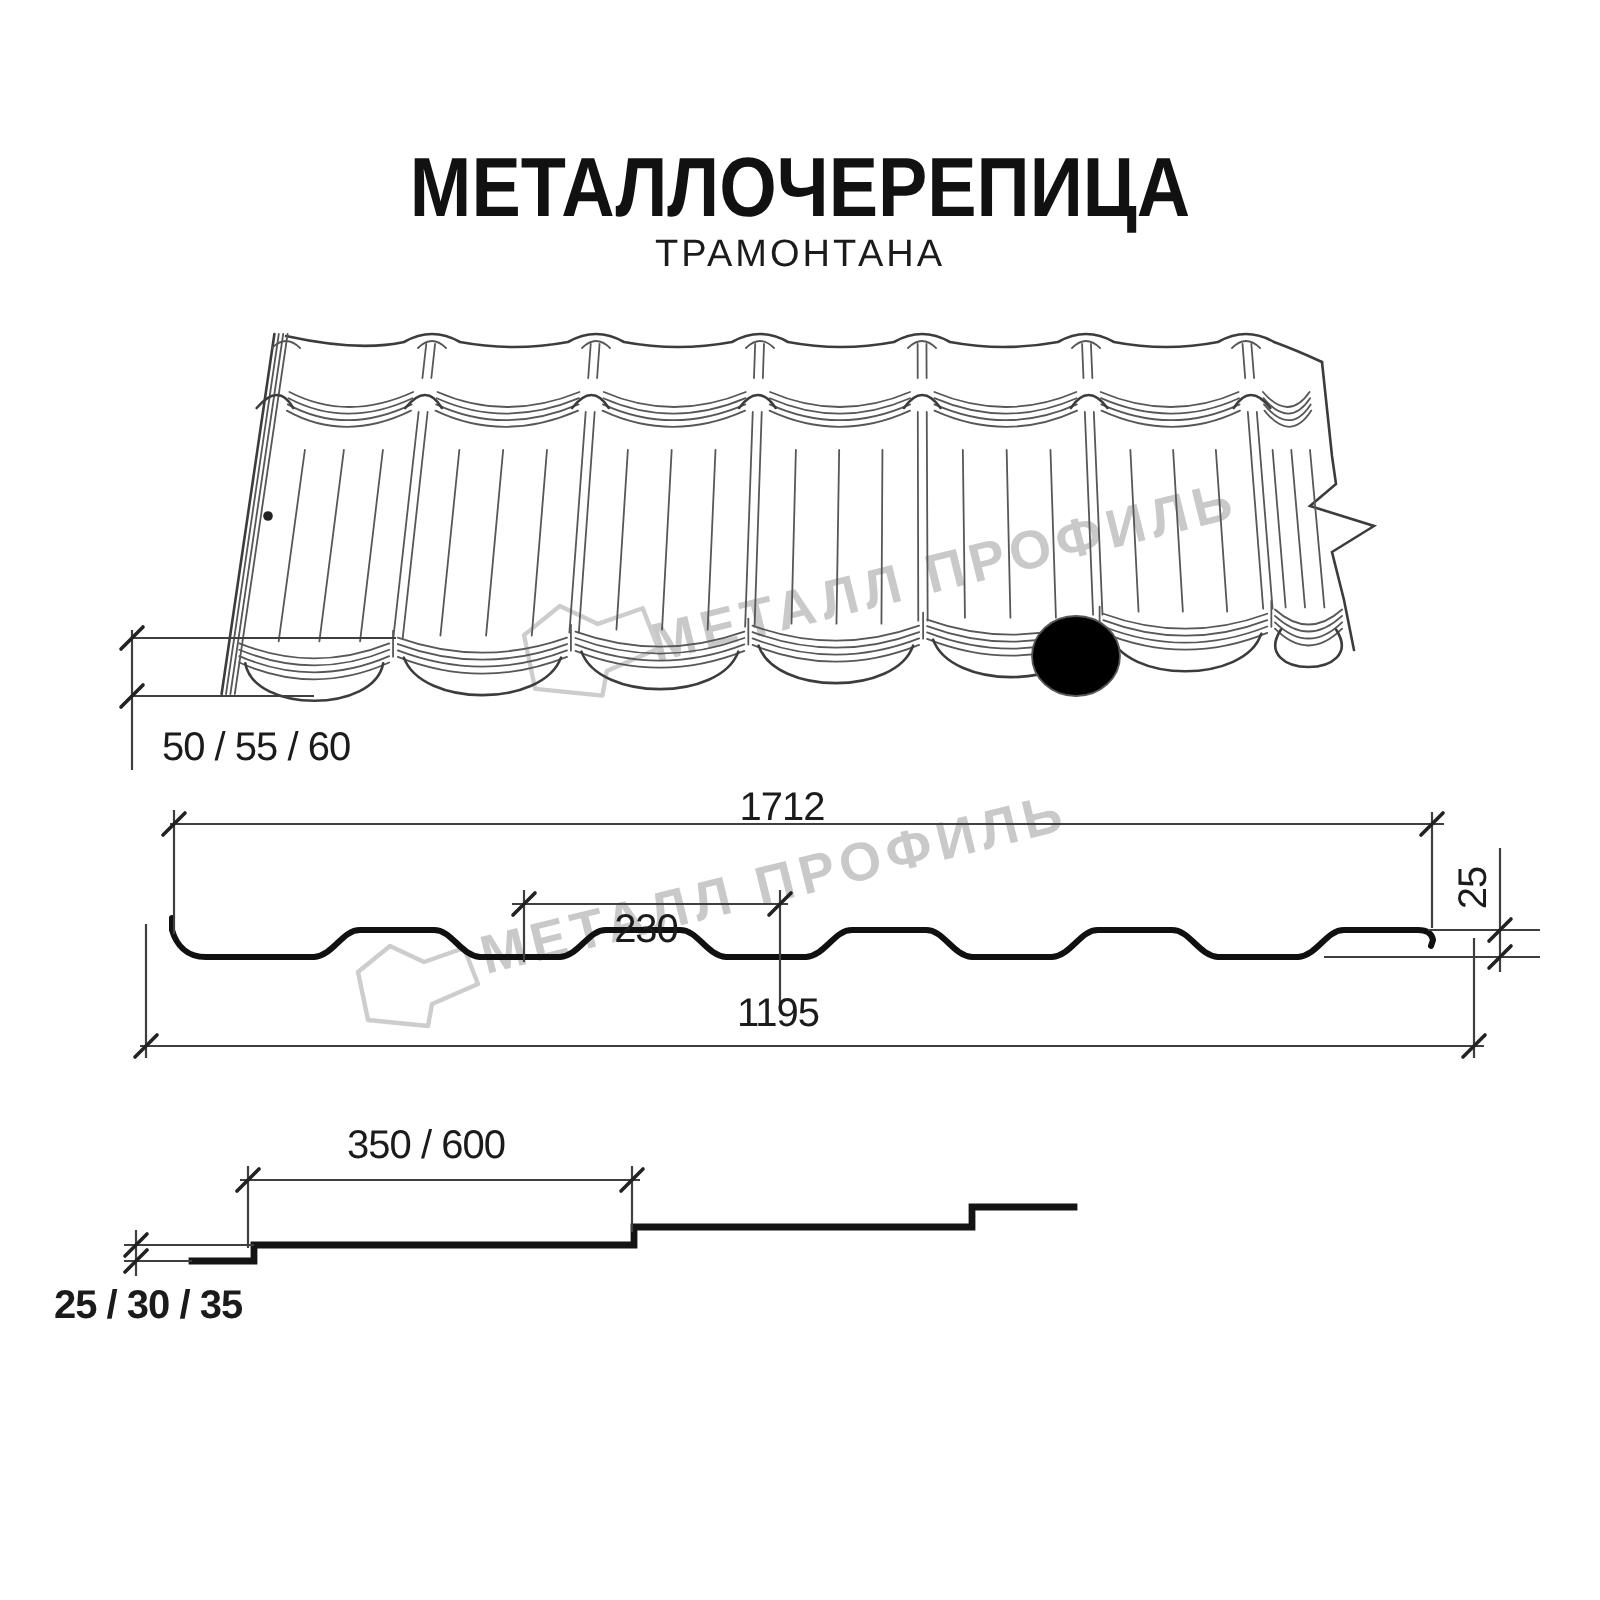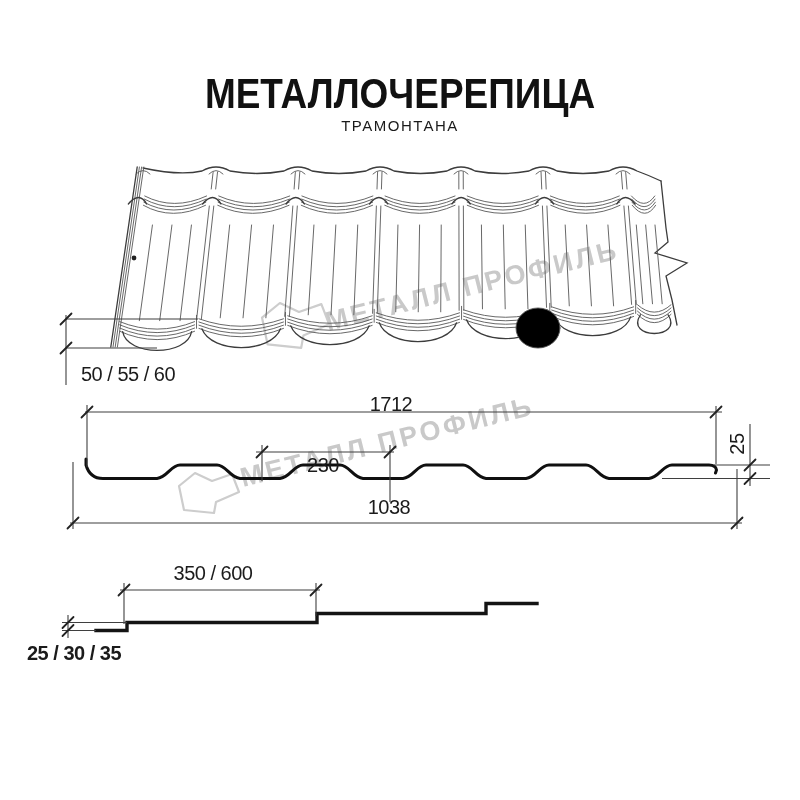--- a/index.html
+++ b/index.html
@@ -2,21 +2,21 @@
 <html><head>
 <meta charset="utf-8">
 <style>
   html,body{margin:0;padding:0;background:#fff;}
   .page{position:relative;width:800px;height:800px;background:#fff;overflow:hidden;
         font-family:"Liberation Sans",sans-serif;color:#1b1b1b;}
   .title{position:absolute;top:70px;left:0;right:0;text-align:center;
          font-size:42px;font-weight:bold;letter-spacing:0;transform:scaleX(0.88);
          color:#111;white-space:nowrap;}
   .subtitle{position:absolute;top:117px;left:0;right:0;text-align:center;
-            font-size:15px;font-weight:400;letter-spacing:1.5px;color:#1b1b1b;}
+            font-size:19px;font-weight:400;letter-spacing:1.5px;color:#1b1b1b;}
   #drawing{position:absolute;left:0;top:0;width:800px;height:800px;}
   #drawing path{fill:none;}
   .ln{stroke:#3c3c3c;stroke-width:1.3;stroke-linecap:round;}
   .lt{stroke:#575757;stroke-width:0.9;stroke-linecap:round;}
   .wave{stroke:#101010;stroke-width:3;stroke-linejoin:round;stroke-linecap:round;}
   .thick{stroke:#141414;stroke-width:3.4;stroke-linecap:square;}
   .dim{stroke:#3f3f3f;stroke-width:1.1;}
   .tick{stroke:#222;stroke-width:1.8;stroke-linecap:round;}
   .wm-text{font-family:"Liberation Sans",sans-serif;font-weight:bold;font-size:27px;
            letter-spacing:3px;fill:#c9c9c9;}
@@ -217,19 +217,19 @@
         <path d="M62,622.5 L127,622.5" class="dim"></path>
         <path d="M62,630.5 L96,630.5" class="dim"></path>
         <path d="M68,615 L68,638" class="dim"></path>
         <path d="M62.5,628 L73.5,617" class="tick"></path>
         <path d="M62.5,636 L73.5,625" class="tick"></path>
       </g>
   </svg>
 
   <div class="dim-label ctr" style="left:341px;top:394px;width:100px;">1712</div>
   <div class="dim-label ctr" style="left:273px;top:430px;width:100px;margin-top:25px;">230</div>
-  <div class="dim-label ctr" style="left:339px;top:497px;width:100px;">1038</div>
+  <div class="dim-label ctr" style="left:339px;top:497px;width:100px;">1195</div>
   <div class="dim-label ctr rot" style="left:712px;top:434px;width:50px;">25</div>
   <div class="dim-label" style="left:81px;top:364px;text-align:right;">50 / 55 / 60</div>
   <div class="dim-label ctr" style="left:153px;top:563px;width:120px;">350 / 600</div>
   <div class="dim-label" style="left:27px;top:643px;font-weight:bold;">25 / 30 / 35</div>
 
 </div>
 
 </body></html>

